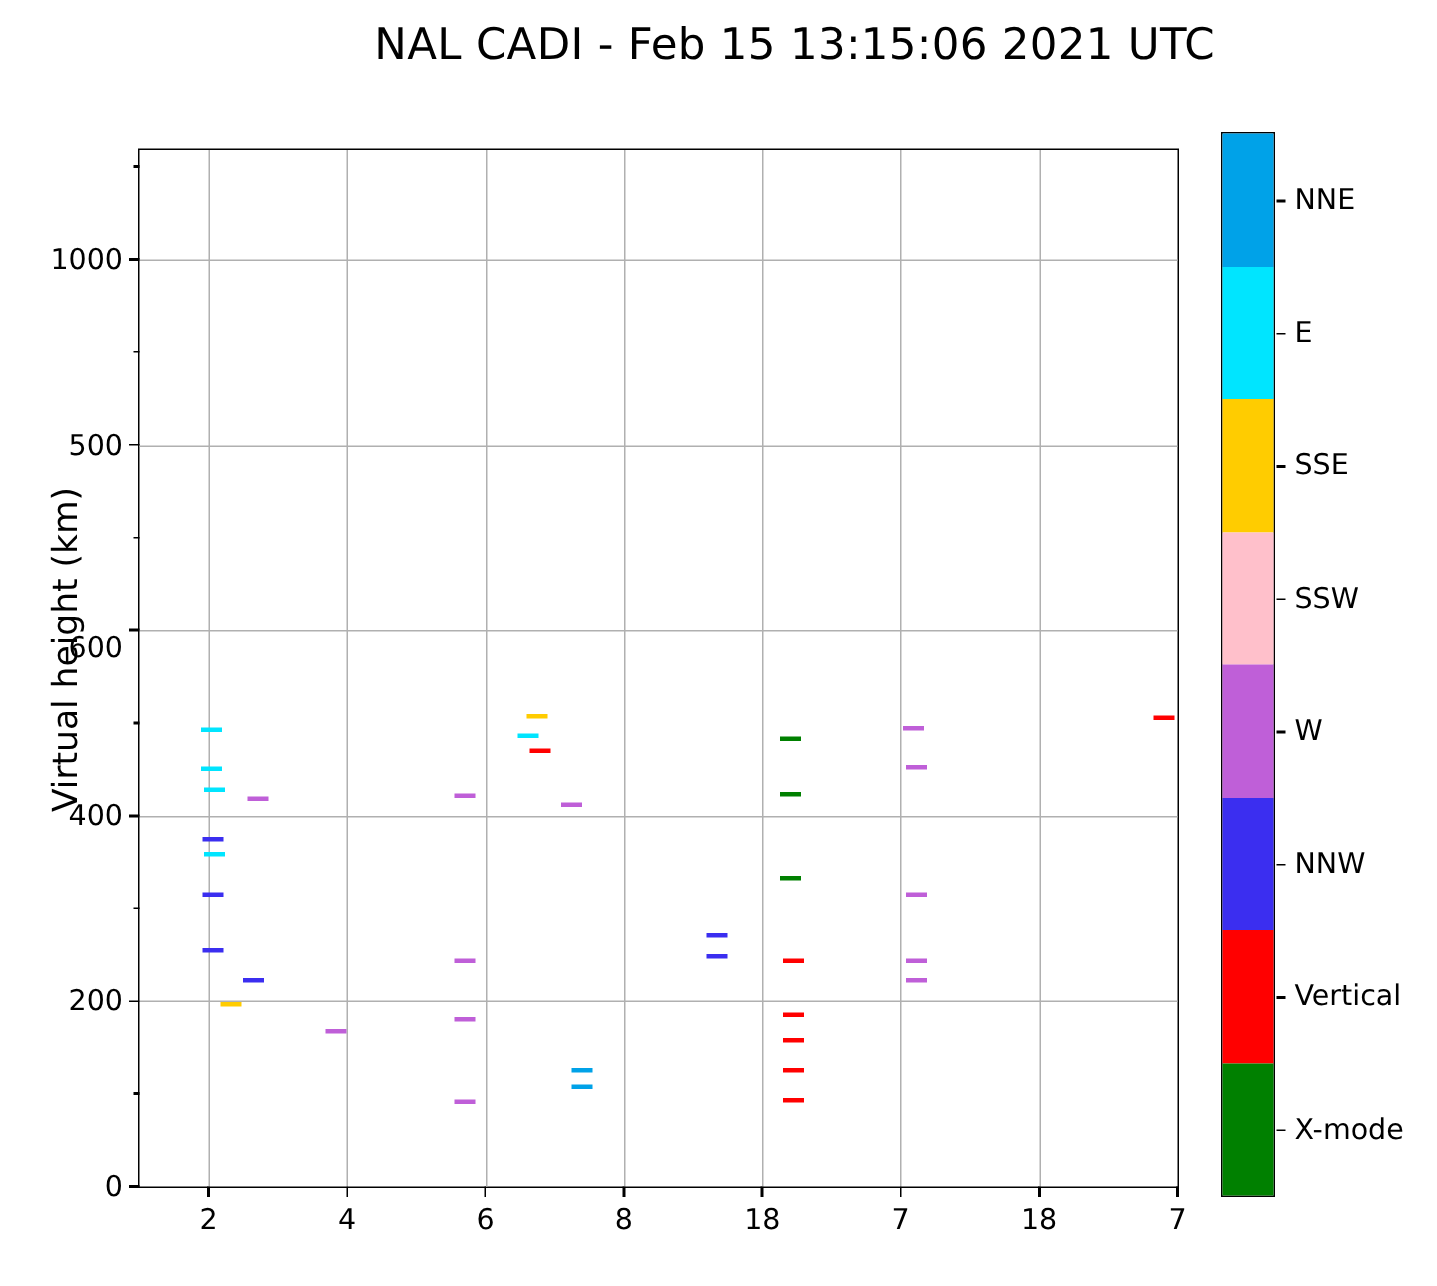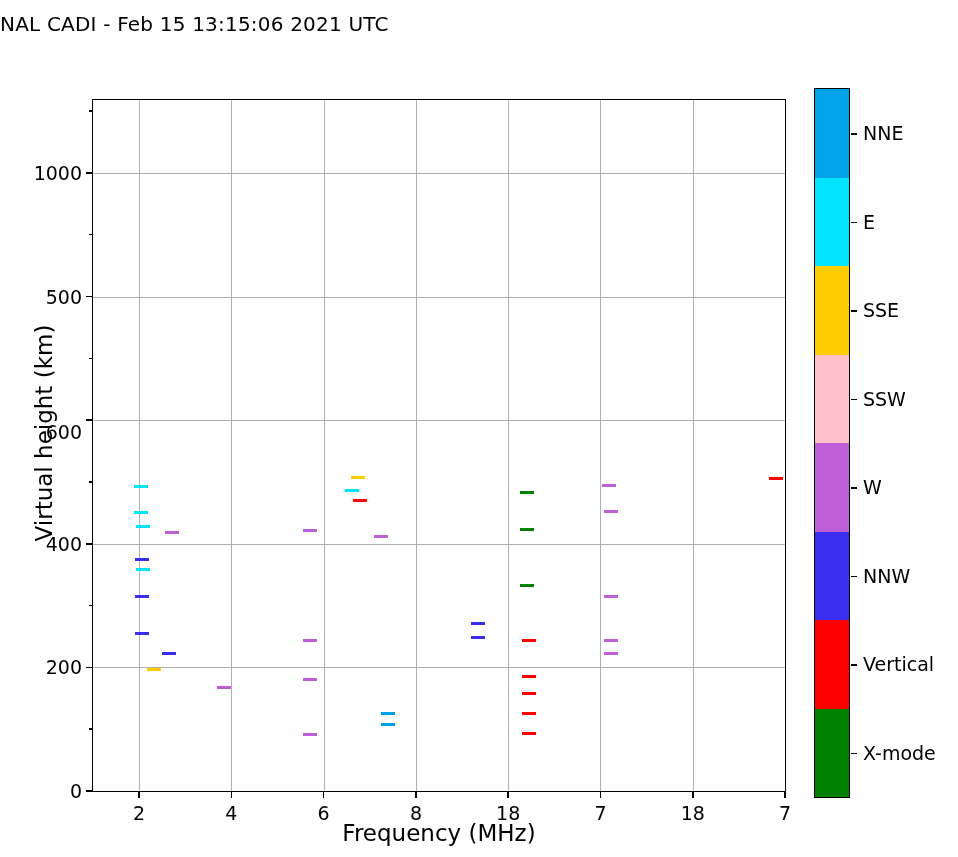--- a/index.html
+++ b/index.html
@@ -20,22 +20,22 @@
     left: 0; top: 0;
     width: 958px;
     height: 857px;
   }
   
   #chart-title {
     position: absolute;
     left: 0;
     top: 12px;
     width: 810px;
-    text-align: left;
-    font-size: 20px;
+    text-align: right;
+    font-size: 29px;
     letter-spacing: 0.2px;
     white-space: nowrap;
   }
   
   #plot-area {
     position: absolute;
     left: 92px;
     top: 99px;
     width: 694px;
     height: 693px;
@@ -246,21 +246,20 @@
       <div class="xtick-major" style="left: 414.4px;"></div>
       <div class="xtick-label" style="left: 415.2px;">18</div>
       <div class="xtick-major" style="left: 506.667px;"></div>
       <div class="xtick-label" style="left: 507.467px;">7</div>
       <div class="xtick-major" style="left: 598.933px;"></div>
       <div class="xtick-label" style="left: 599.733px;">18</div>
       <div class="xtick-major" style="left: 691.2px;"></div>
       <div class="xtick-label" style="left: 692px;">7</div>
     </div>
 
-  <div id="xlabel">Frequency (MHz)</div>
   <div id="ylabel">Virtual height (km)</div>
 
   <div id="colorbar">
       <div class="cbar-seg" style="background: rgb(0, 162, 232);"></div>
       <div class="cbar-seg" style="background: rgb(0, 229, 255);"></div>
       <div class="cbar-seg" style="background: rgb(255, 204, 0);"></div>
       <div class="cbar-seg" style="background: rgb(255, 192, 203);"></div>
       <div class="cbar-seg" style="background: rgb(191, 95, 216);"></div>
       <div class="cbar-seg" style="background: rgb(59, 46, 240);"></div>
       <div class="cbar-seg" style="background: rgb(255, 0, 0);"></div>

